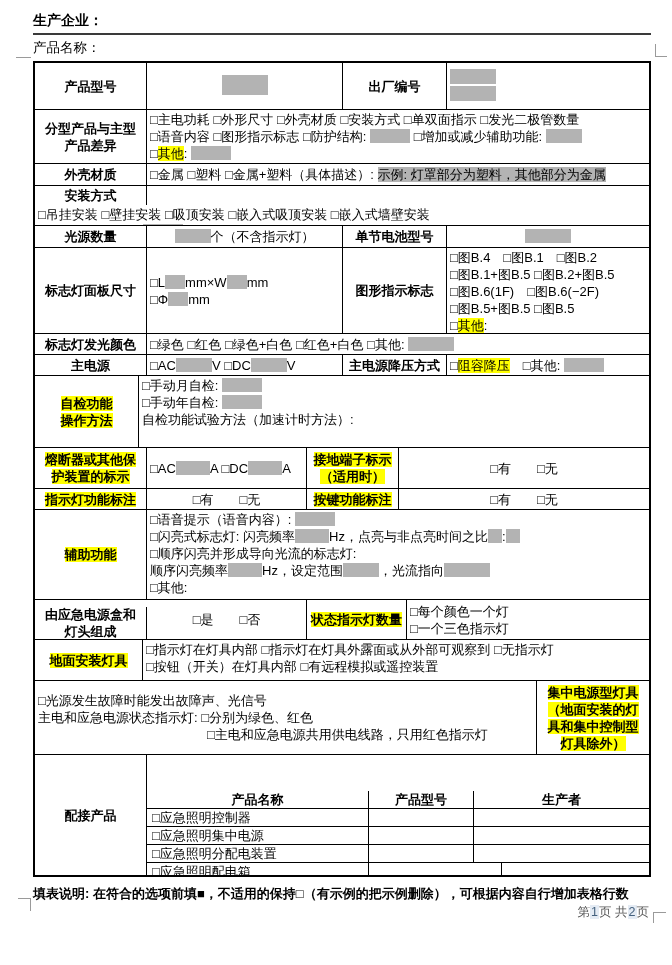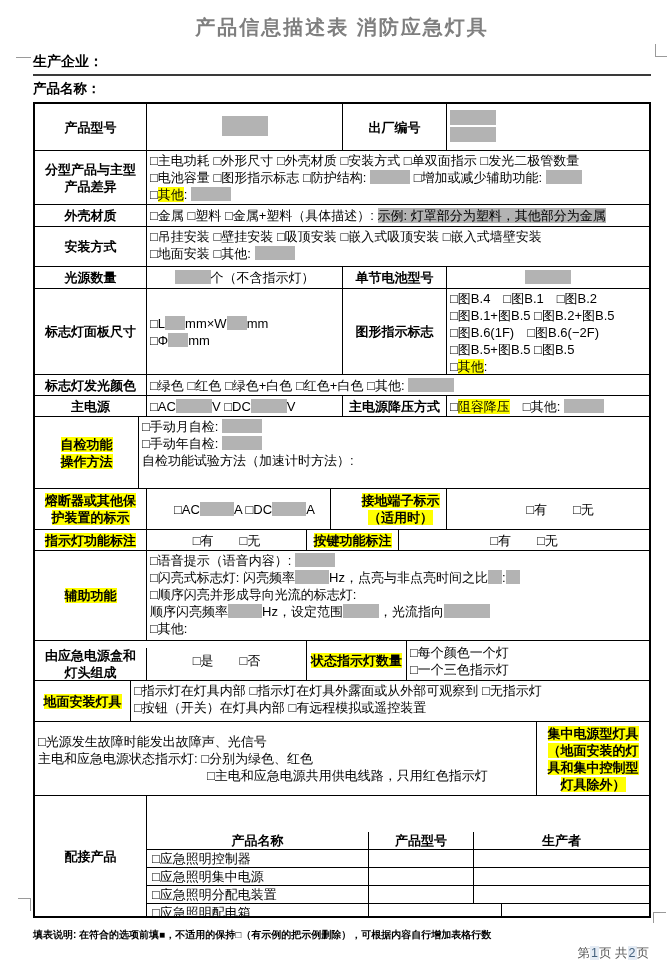--- a/index.html
+++ b/index.html
@@ -1,53 +1,52 @@
 <!DOCTYPE html>
 <html><head>
 <meta charset="utf-8">
 <style>
   html,body{margin:0;padding:0;background:#fff;}
   body{width:672px;height:965px;position:relative;font-family:"Liberation Sans",sans-serif;color:#000;overflow:hidden;}
   .sheet{position:absolute;left:33px;top:0;width:618px;}
   .title{margin-top:14px;text-align:center;font-size:20px;font-weight:bold;color:#7f7f7f;letter-spacing:2px;}
   .mfr{margin-top:12px;font-size:14px;font-weight:bold;border-bottom:2px solid #3a3a3a;padding-bottom:3px;}
-  .pname{font-size:13.5px;font-weight:bold;padding:4px 0 4px;}
+  .pname{font-size:13.5px;font-weight:normal;padding:4px 0 4px;}
   .tbl{border:2px solid #000;box-sizing:border-box;width:618px;}
   .tr{display:flex;border-bottom:1px solid #000;box-sizing:border-box;}
   .tr:last-child{border-bottom:none;}
   .td{border-right:1px solid #000;box-sizing:border-box;display:flex;flex-direction:column;justify-content:center;font-size:13px;line-height:17px;padding:1px 3px;overflow:hidden;}
   .td:last-child{border-right:none;}
   .td.label{font-weight:bold;text-align:center;}
   .td.top{justify-content:flex-start;}
   .td.center{text-align:center;}
   .td.st{flex-direction:column;justify-content:flex-start;padding:0;margin-top:36px;}
   .line{white-space:nowrap;}
   .hl-y{background:#ffff00;}
   .hl-g{background:#b3b3b3;}
   .rbox{display:inline-block;background:#b3b3b3;vertical-align:-2px;}
   .strow{display:flex;border-bottom:1px solid #000;box-sizing:border-box;align-items:center;}
   .strow:last-child{border-bottom:none;gap:28px;}
   .stc{border-right:1px solid #000;box-sizing:border-box;height:100%;display:flex;align-items:center;padding:0 5px;overflow:hidden;}
   .stc:last-child{border-right:none;}
   .sthead .stc{font-weight:bold;justify-content:center;}
-  .footer-note{margin-top:9px;font-size:10px;font-weight:bold;line-height:16px;}
+  .footer-note{margin-top:9px;font-size:13px;font-weight:bold;line-height:16px;}
   .pagenum{text-align:right;font-size:12.5px;color:#595959;margin-top:2px;padding-right:2px;}
   .pagenum .num{color:#44617e;background:#e4ebf4;padding:0 1px;}
   .mark{position:absolute;border-color:#9a9a9a;}
 </style>
 </head>
 <body>
 
 <div class="mark" style="left:16px;top:57px;width:15px;border-top:1px solid #9a9a9a;"></div>
 <div class="mark" style="left:655px;top:44px;width:11px;height:12px;border-left:1px solid #9a9a9a;border-bottom:1px solid #9a9a9a;"></div>
 <div class="mark" style="left:18px;top:898px;width:12px;height:12px;border-right:1px solid #9a9a9a;border-top:1px solid #9a9a9a;"></div>
 <div class="mark" style="left:653px;top:912px;width:12px;height:10px;border-left:1px solid #9a9a9a;border-top:1px solid #9a9a9a;"></div>
 
 <div class="sheet">
-  <div class="title">产品信息描述表 消防应急灯具</div>
   <div class="mfr">生产企业：</div>
   <div class="pname">产品名称：</div>
 
   <div class="tbl">
       <div class="tr" style="height: 47px;">
         <div class="td label" style="width: 112px; flex: 0 0 auto;">
           <div class="line"><span>产品型号</span></div>
         </div>
         <div class="td center" style="width: 196px; flex: 0 0 auto;">
           <div class="line"><span class="rbox" style="width: 46px; height: 20px;"></span></div>
@@ -60,33 +59,33 @@
           <div class="line"><span class="rbox" style="width: 46px; height: 15px;"></span></div>
         </div>
       </div>
       <div class="tr" style="height: 54px;">
         <div class="td label" style="width: 112px; flex: 0 0 auto;">
           <div class="line"><span>分型产品与主型</span></div>
           <div class="line"><span>产品差异</span></div>
         </div>
         <div class="td top" style="flex: 1 1 0%;">
           <div class="line"><span>□主电功耗 □外形尺寸 □外壳材质 □安装方式 □单双面指示 □发光二极管数量</span></div>
-          <div class="line"><span>□电池容量 □图形指示标志 □防护结构: </span><span class="rbox" style="width: 40px; height: 14px;"></span><span>  □增加或减少辅助功能: </span><span class="rbox" style="width: 36px; height: 14px;"></span></div>
+          <div class="line"><span>□语音内容 □图形指示标志 □防护结构: </span><span class="rbox" style="width: 40px; height: 14px;"></span><span>  □增加或减少辅助功能: </span><span class="rbox" style="width: 36px; height: 14px;"></span></div>
           <div class="line"><span>□</span><span class="hl-y">其他</span><span>: </span><span class="rbox" style="width: 40px; height: 14px;"></span></div>
         </div>
       </div>
       <div class="tr" style="height: 22px;">
         <div class="td label" style="width: 112px; flex: 0 0 auto;">
           <div class="line"><span>外壳材质</span></div>
         </div>
         <div class="td" style="flex: 1 1 0%;">
           <div class="line"><span>□金属 □塑料 □金属+塑料（具体描述）: </span><span class="hl-g">示例: 灯罩部分为塑料，其他部分为金属</span></div>
         </div>
       </div>
-      <div class="tr" style="height: 40px;">
+      <div class="tr" style="height: 40px; flex-direction: column;">
         <div class="td label" style="width: 112px; flex: 0 0 auto;">
           <div class="line"><span>安装方式</span></div>
         </div>
         <div class="td top" style="flex: 1 1 0%;">
           <div class="line"><span>□吊挂安装 □壁挂安装 □吸顶安装 □嵌入式吸顶安装 □嵌入式墙壁安装</span></div>
           <div class="line"><span>□地面安装 □其他: </span><span class="rbox" style="width: 40px; height: 14px;"></span></div>
         </div>
       </div>
       <div class="tr" style="height: 22px;">
         <div class="td label" style="width: 112px; flex: 0 0 auto;">
@@ -147,21 +146,21 @@
         <div class="td label" style="width: 104px; flex: 0 0 auto;">
           <div class="line"><span class="hl-y">自检功能</span></div>
           <div class="line"><span class="hl-y">操作方法</span></div>
         </div>
         <div class="td top" style="flex: 1 1 0%;">
           <div class="line"><span>□手动月自检: </span><span class="rbox" style="width: 40px; height: 14px;"></span></div>
           <div class="line"><span>□手动年自检: </span><span class="rbox" style="width: 40px; height: 14px;"></span></div>
           <div class="line"><span>自检功能试验方法（加速计时方法）:</span></div>
         </div>
       </div>
-      <div class="tr" style="height: 41px; gap: 24px;">
+      <div class="tr" style="height: 41px;">
         <div class="td label" style="width: 112px; flex: 0 0 auto;">
           <div class="line"><span class="hl-y">熔断器或其他保</span></div>
           <div class="line"><span class="hl-y">护装置的标示</span></div>
         </div>
         <div class="td" style="width: 160px; flex: 0 0 auto;">
           <div class="line"><span>□AC</span><span class="rbox" style="width: 34px; height: 14px;"></span><span>A □DC</span><span class="rbox" style="width: 34px; height: 14px;"></span><span>A</span></div>
         </div>
         <div class="td label" style="width: 92px; flex: 0 0 auto;">
           <div class="line"><span class="hl-y">接地端子标示</span></div>
           <div class="line"><span class="hl-y">（适用时）</span></div>
@@ -206,21 +205,21 @@
         </div>
         <div class="td label" style="width: 100px; flex: 0 0 auto;">
           <div class="line"><span class="hl-y">状态指示灯数量</span></div>
         </div>
         <div class="td" style="flex: 1 1 0%;">
           <div class="line"><span>□每个颜色一个灯</span></div>
           <div class="line"><span>□一个三色指示灯</span></div>
         </div>
       </div>
       <div class="tr" style="height: 41px;">
-        <div class="td label" style="width: 96px; flex: 0 0 auto;">
+        <div class="td label" style="width: 108px; flex: 0 0 auto;">
           <div class="line"><span class="hl-y">地面安装灯具</span></div>
         </div>
         <div class="td top" style="flex: 1 1 0%;">
           <div class="line"><span>□指示灯在灯具内部 □指示灯在灯具外露面或从外部可观察到 □无指示灯</span></div>
           <div class="line"><span>□按钮（开关）在灯具内部 □有远程模拟或遥控装置</span></div>
         </div>
       </div>
       <div class="tr" style="height: 74px;">
         <div class="td" style="flex: 1 1 0%;">
           <div class="line"><span>□光源发生故障时能发出故障声、光信号</span></div>

